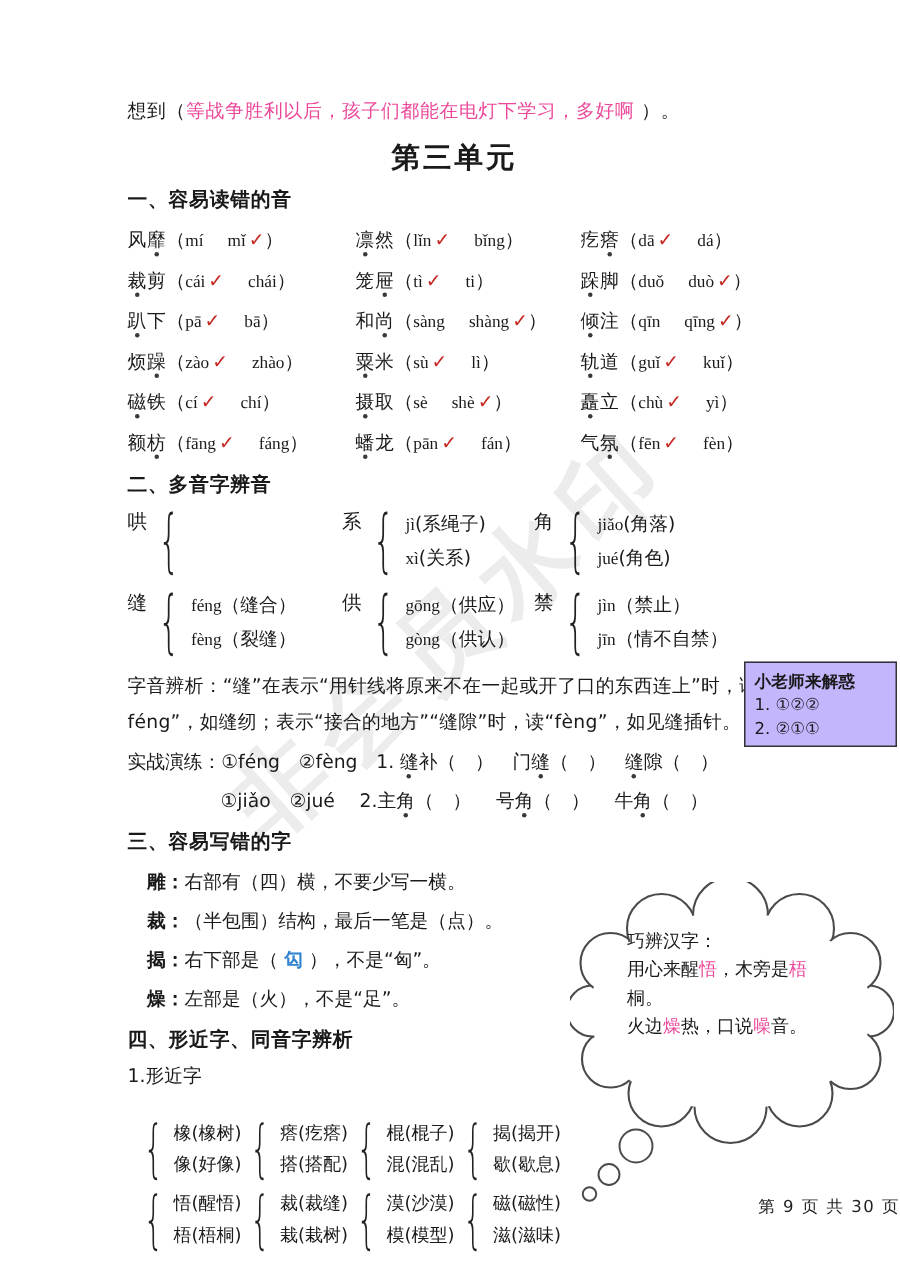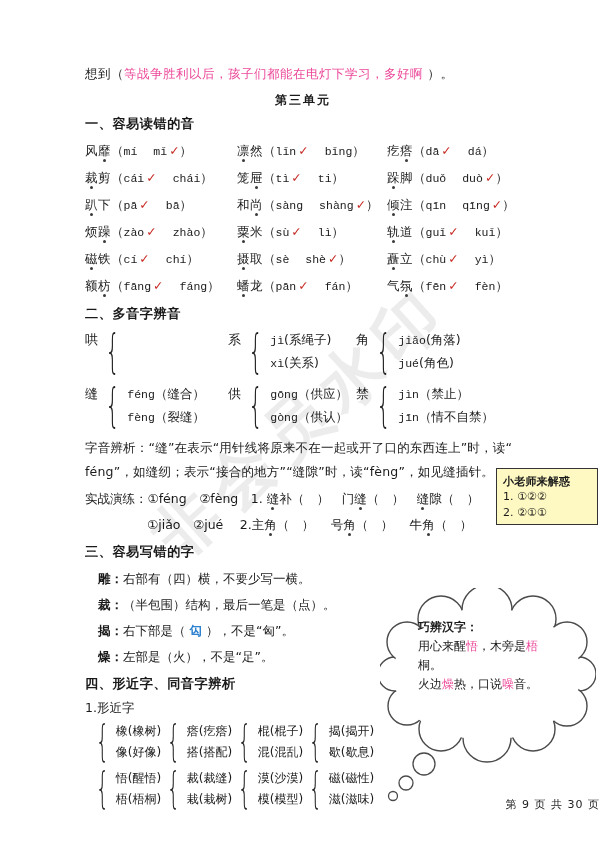--- a/index.html
+++ b/index.html
@@ -5,28 +5,28 @@
   html,body{margin:0;padding:0;background:#fff;}
   .page{position:relative;width:600px;height:848px;background:#fff;overflow:hidden;
         font-family:"DejaVu Sans","Liberation Sans",sans-serif;color:#1a1a1a;font-size:12.5px;}
   .watermark{position:absolute;left:-20px;top:380px;width:640px;text-align:center;
         font-size:64px;font-weight:bold;letter-spacing:10px;color:rgba(125,125,125,0.15);
         transform:rotate(-42deg);white-space:nowrap;pointer-events:none;z-index:0;}
   .content{position:absolute;left:85px;top:64px;width:436px;z-index:1;}
   .red{color:#ec4899;}
   .blue{color:#2e82d0;font-weight:bold;}
   .intro{margin:0 0 2px;line-height:20px;letter-spacing:0.5px;}
-  .doc-title{margin:8px 0 6px;text-align:center;font-size:12px;font-weight:bold;letter-spacing:2px;}
+  .doc-title{margin:8px 0 6px;text-align:center;font-size:19px;font-weight:bold;letter-spacing:2px;}
   .sec-head{margin:5px 0 5px;font-size:13.2px;font-weight:bold;letter-spacing:0.5px;}
-  .sub-head{margin:5px 0 3px;height:20px;line-height:20px;}
+  .sub-head{margin:5px 0 18px;height:20px;line-height:20px;}
   
   .mis-row{display:grid;grid-template-columns:152px 150px 134px;height:27px;align-items:center;}
   .mis-item{white-space:nowrap;}
   .word{letter-spacing:0.5px;}
-  .py{font-family:Liberation Mono, monospace;font-size:11.5px;}
+  .py{font-family:Liberation Serif, serif;font-size:11.5px;}
   .gap{display:inline-block;width:16px;}
   .check{color:#c62822;font-weight:bold;font-style:italic;font-size:12.5px;margin-left:2px;}
   .em{position:relative;}
   .em::after{content:"";position:absolute;left:50%;margin-left:-1.5px;bottom:-3.5px;
         width:3px;height:3px;border-radius:50%;background:#3a3a3a;}
   
   .poly-row{display:flex;margin:4px 0 8px;}
   .poly-row .poly-group:nth-child(1){width:143px;}
   .poly-row .poly-group:nth-child(2){width:128px;}
   .poly-group{display:flex;align-items:center;}
@@ -40,29 +40,29 @@
   
   .w-line{height:26px;line-height:26px;white-space:nowrap;padding-left:13px;}
   .w-lead{font-weight:bold;}
   
   .pair-row{display:flex;padding-left:6px;margin-bottom:5px;}
   .pair{display:flex;align-items:center;width:71px;}
   .brace4{display:inline-block;font-size:42px;line-height:1;font-weight:100;
         transform:scaleX(0.5);margin-left:-2px;color:#222;}
   .pair-line{height:21px;line-height:21px;white-space:nowrap;font-size:12px;}
   
-  .helper-box{position:absolute;left:496px;top:468px;width:88px;border:1.5px solid #333;
-        background:#fef9c3;padding:5px 6px 3px;z-index:2;}
+  .helper-box{position:absolute;left:496px;top:441px;width:88px;border:1.5px solid #333;
+        background:#c4b5fd;padding:5px 6px 3px;z-index:2;}
   .helper-title{font-weight:bold;font-size:11px;white-space:nowrap;letter-spacing:0.2px;}
   .helper-line{font-size:11px;line-height:16px;white-space:nowrap;}
   
   .bubble{position:absolute;left:380px;top:588px;width:216px;height:222px;z-index:2;}
   .bubble svg{position:absolute;left:0;top:0;}
   .bubble-text{position:absolute;left:38px;top:30px;width:142px;font-size:12px;line-height:19px;}
-  .bubble-title{font-weight:bold;}
+  .bubble-title{font-weight:normal;}
   .footer{position:absolute;left:0;right:0;top:797px;text-align:right;
         font-size:11px;color:#222;letter-spacing:1px;z-index:1;}
 </style>
 </head>
 <body>
 
 <div class="page">
 
   <div class="watermark">非会员水印</div>
 

